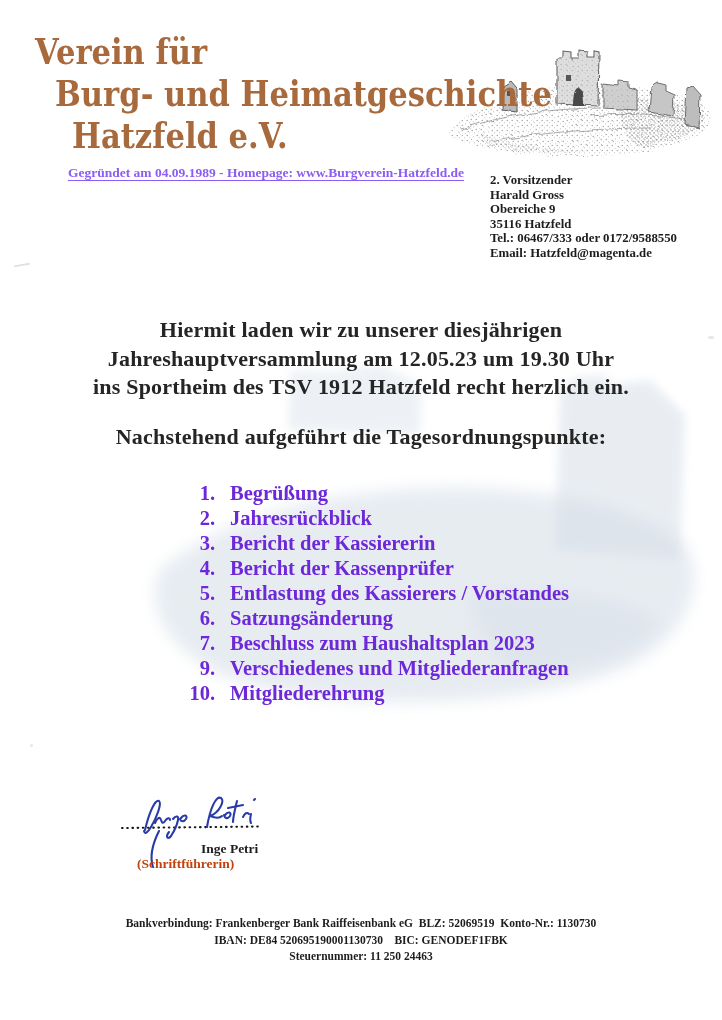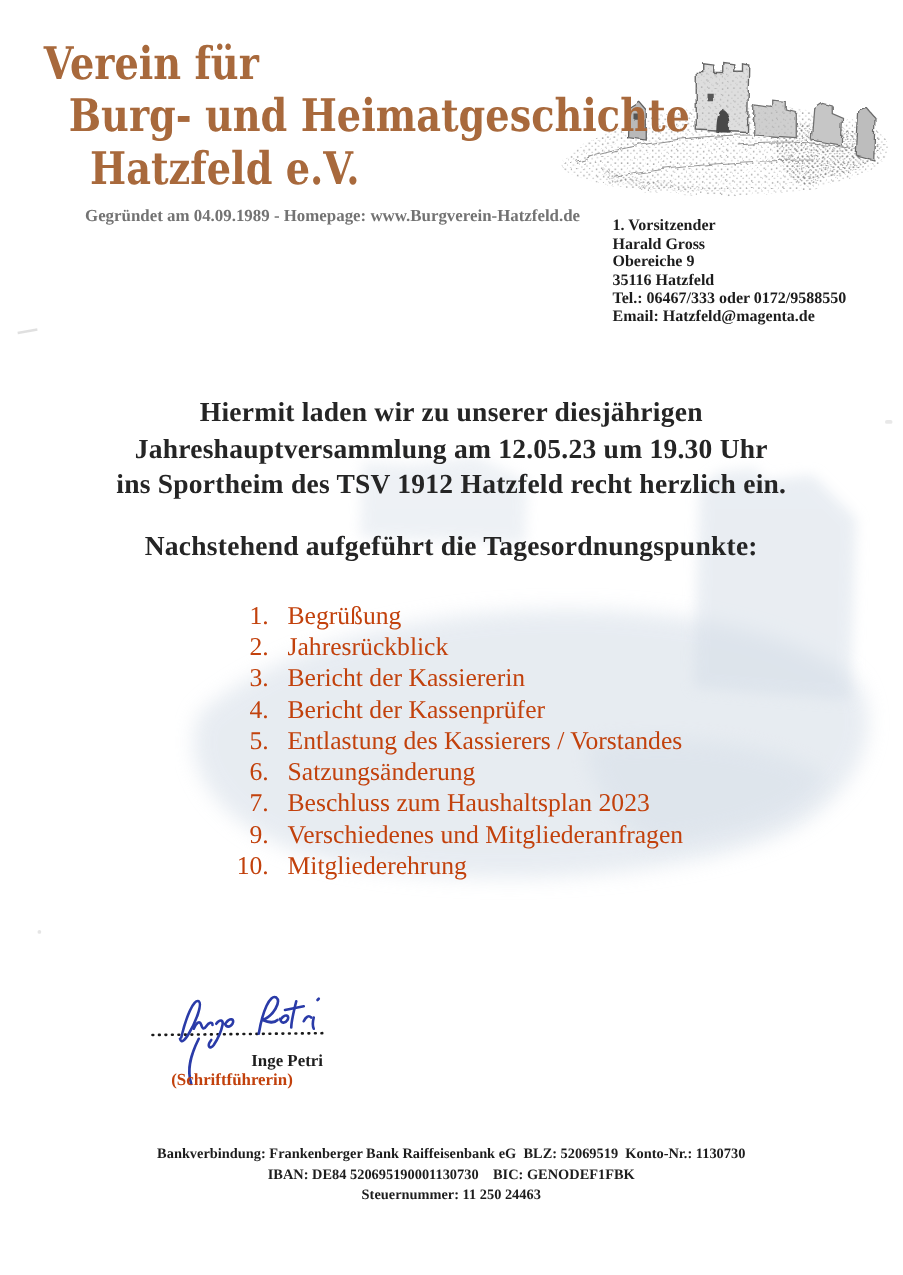--- a/index.html
+++ b/index.html
@@ -11,42 +11,42 @@
   .brand{position:absolute;left:35px;top:30px;z-index:2;}
   .brand-line{
     display:block;font-family:"DejaVu Serif",serif;font-weight:bold;
     color:#a8693c;font-size:36px;line-height:42px;white-space:nowrap;
     transform:scaleX(.85);transform-origin:left;
   }
   .brand-line.l2{margin-left:20px;}
   .brand-line.l3{margin-left:37px;}
   .founded{
     position:absolute;left:68px;top:165px;z-index:2;
-    font-size:13.5px;font-weight:bold;color:#737373;
-    text-underline-offset:3px;white-space:nowrap;
+    font-size:13.5px;font-weight:bold;color:#8b5cf6;
+    text-decoration:underline;text-underline-offset:3px;white-space:nowrap;
   }
   .castle{position:absolute;left:440px;top:24px;width:282px;height:140px;z-index:1;}
   .contact{
     position:absolute;left:490px;top:173px;z-index:2;
     font-size:12.8px;font-weight:bold;line-height:14.6px;color:#1d1d1d;
   }
   .contact div{white-space:nowrap;}
   
   .watermark{position:absolute;left:140px;top:360px;width:580px;height:390px;z-index:0;}
   
   .invitation{
     position:absolute;left:0;right:0;top:289px;z-index:2;text-align:center;
     font-size:22px;font-weight:bold;line-height:28.5px;color:#252525;letter-spacing:.2px;margin-top:27px;
   }
   .agenda-heading{
     position:absolute;left:0;right:0;top:424px;z-index:2;text-align:center;
     font-size:22px;font-weight:bold;color:#252525;letter-spacing:.2px;
   }
   .agenda{position:absolute;left:178px;top:481px;z-index:2;}
-  .agenda-row{font-size:20.5px;font-weight:normal;line-height:25px;color:#c2410c;white-space:nowrap;}
+  .agenda-row{font-size:20.5px;font-weight:bold;line-height:25px;color:#6d28d9;white-space:nowrap;}
   .agenda-row .num{display:inline-block;width:37px;text-align:right;margin-right:15px;}
   
   .sig-block{position:absolute;left:115px;top:785px;width:210px;height:100px;z-index:2;}
   .sig-svg{position:absolute;left:0;top:0;width:175px;height:95px;}
   .sig-name{position:absolute;left:40px;top:56px;font-size:13.5px;font-weight:bold;color:#1d1d1d;padding-left:46px;}
   .sig-role{position:absolute;left:22px;top:71px;font-size:13.5px;font-weight:bold;color:#c2410c;white-space:nowrap;}
   
   .footer{
     position:absolute;left:0;right:0;top:915px;z-index:2;text-align:center;
     font-size:11.5px;font-weight:bold;line-height:16.5px;color:#1d1d1d;
@@ -122,21 +122,21 @@
       <path d="M162,60 L162,84 L196,86 L196,66 L188,64 L188,58 L178,57 L178,62 Z" fill="url(#stip1)" opacity=".6"></path>
       <path d="M210,62 L208,88 L232,92 L233,70 L224,66 L224,60 L216,58 Z" fill="#c6c6c6" stroke="#6f6f6f" stroke-width="1"></path>
       <path d="M246,64 L244,100 L258,104 L259,70 L252,62 Z" fill="#bdbdbd" stroke="#6a6a6a" stroke-width="1"></path>
 
       <path d="M62,62 L61,86 L76,88 L76,64 L70,57 Z" fill="#b9b9b9" stroke="#5f5f5f" stroke-width="1"></path>
       <rect x="65" y="66" width="4" height="5" fill="#555555"></rect>
     </g>
   </svg>
 
   <div class="contact">
-    <div>1. Vorsitzender</div>
+    <div>2. Vorsitzender</div>
     <div>Harald Gross</div>
     <div>Obereiche 9</div>
     <div>35116 Hatzfeld</div>
     <div>Tel.: 06467/333 oder 0172/9588550</div>
     <div>Email: Hatzfeld@magenta.de</div>
   </div>
 
   <div class="invitation">
     <div>Hiermit laden wir zu unserer diesjährigen</div>
     <div>Jahreshauptversammlung am 12.05.23 um 19.30 Uhr</div>

